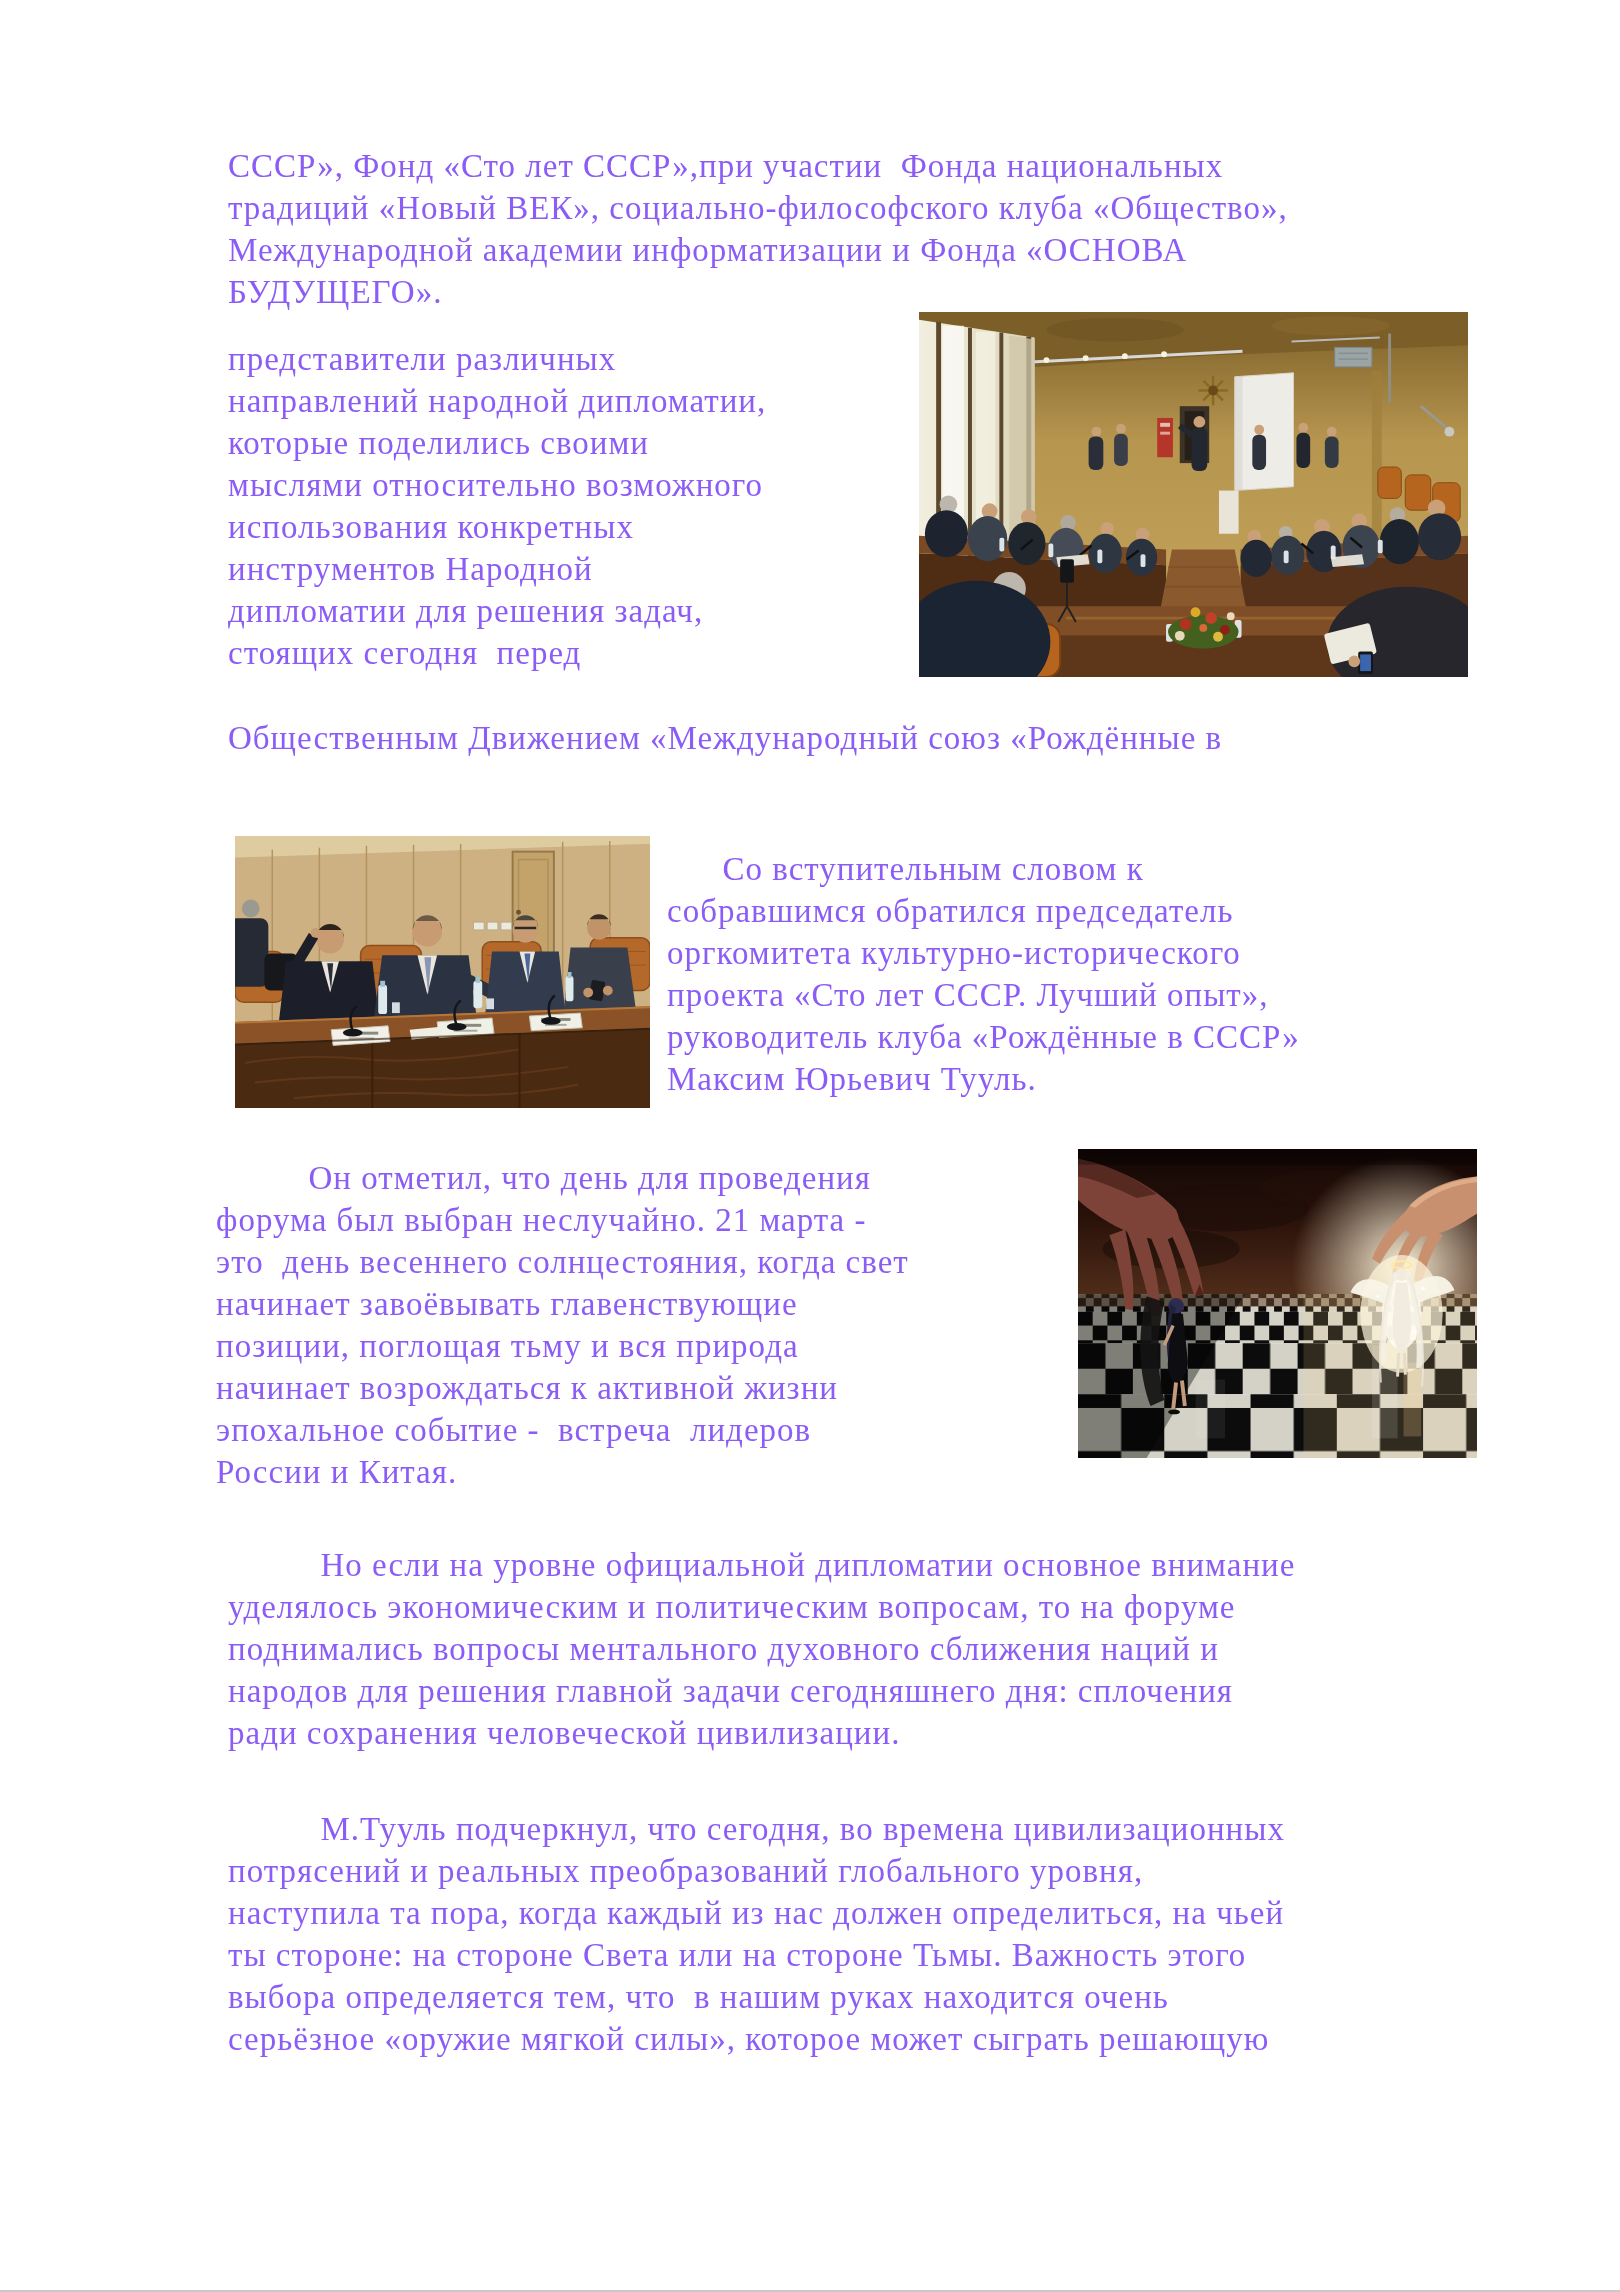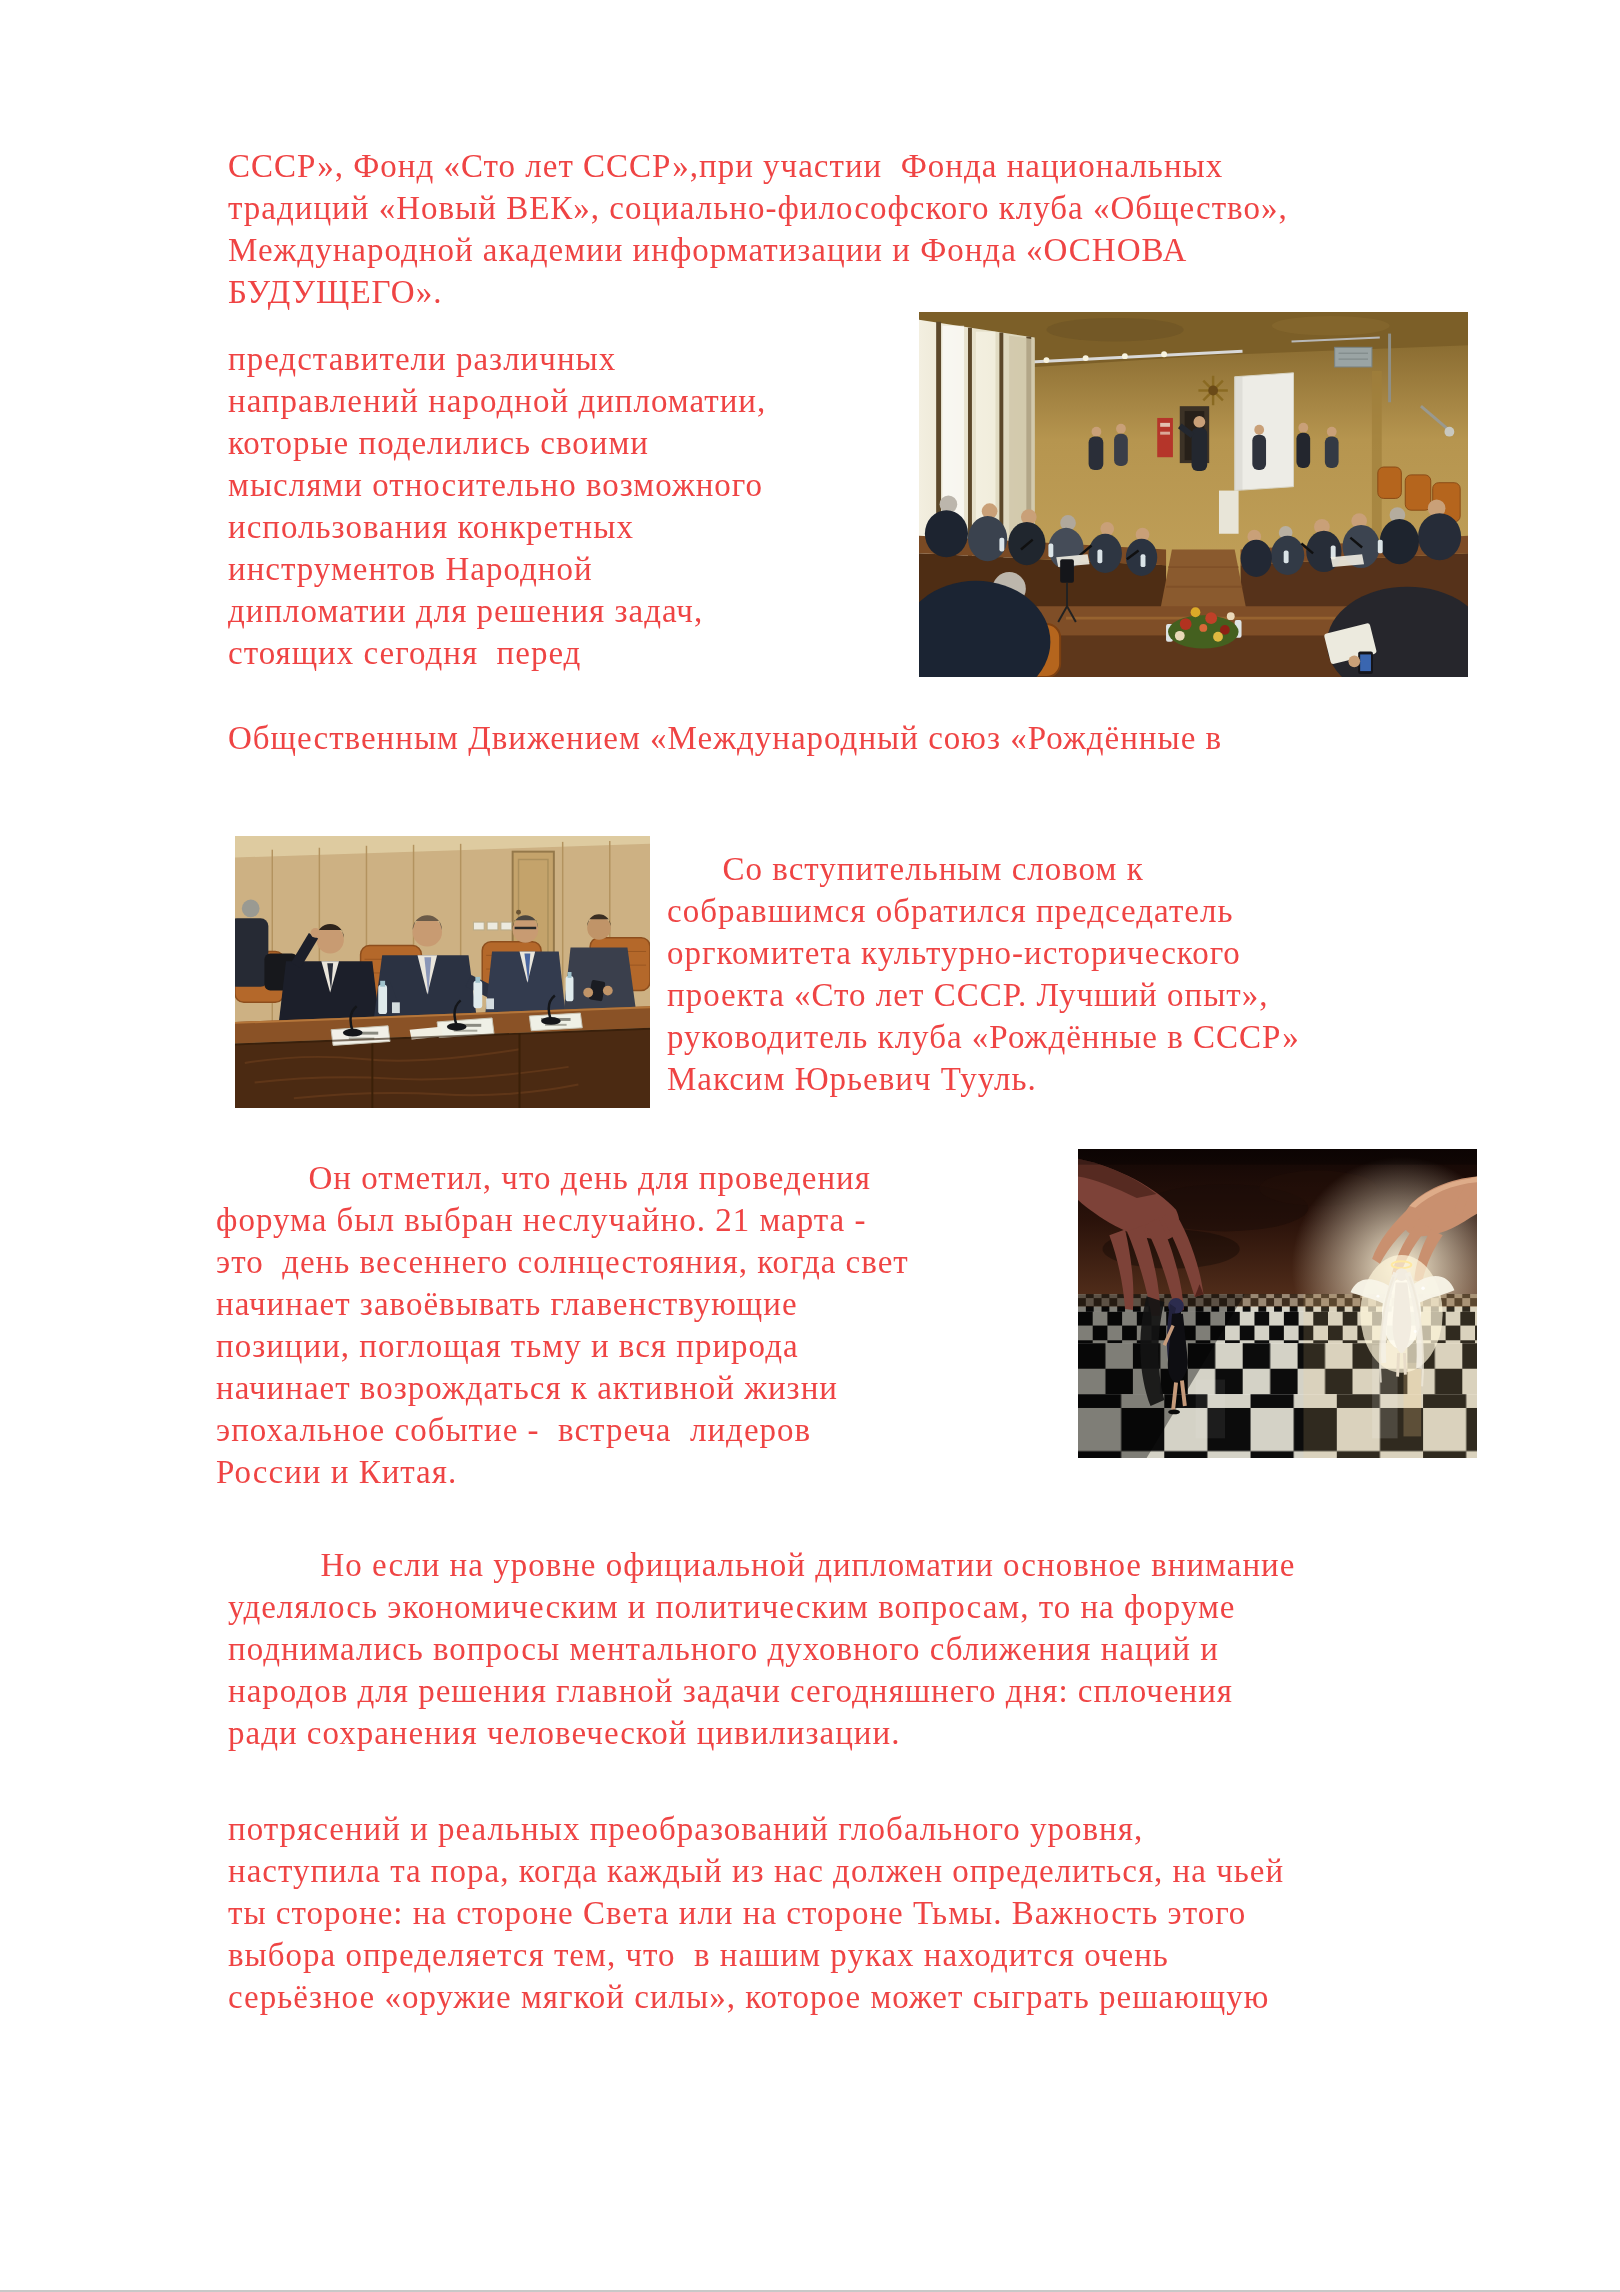--- a/index.html
+++ b/index.html
@@ -1,21 +1,21 @@
 <!DOCTYPE html>
 <html style="--p1ph_wall: #b6954f; --p1ph_wall_dark: #7c5f28; --p1ph_window: #f3efe0; --p1ph_mullion: #5c482a; --p1ph_screen: #edece6; --p1ph_door: #3c3226; --p1ph_banner: #b5352a; --p1ph_chair: #b5651d; --p1ph_table_dark: #4e2d14; --p1ph_table_top: #7a4a24; --p1ph_floor: #8a5a2e; --p1ph_suit: #1d2430; --p1ph_skin: #c9a078; --p1ph_bottle: #e4edf0; --p1ph_flower_red: #b23220; --p1ph_flower_yellow: #dcaa28; --p1ph_leaf: #44601f; --p2ph_wall: #cdb183; --p2ph_seam: #b3935f; --p2ph_door: #c4a36b; --p2ph_chair: #b4682a; --p2ph_suit: #242a38; --p2ph_skin: #c89b72; --p2ph_shirt: #eae6dc; --p2ph_desk_top: #8a5226; --p2ph_desk_front: #4b2a12; --p2ph_plate: #f2f0e8; --p2ph_bottle: #dfeaec; --p2ph_mic: #14161a; --p3ph_bg_top: #120705; --p3ph_bg_mid: #2a120a; --p3ph_bg_low: #55301c; --p3ph_check_light: #d4d2c6; --p3ph_check_dark: #0c0c0c; --p3ph_glow: #fff6dc; --p3ph_hand_left: #7d4238; --p3ph_hand_right: #c9906f; --p3ph_angel: #f2ece0; --p3ph_dark_figure: #0e0e12; --p3ph_fig_skin: #c59a7a; --p3ph_reflect: #ffd890;"><head>
 <meta charset="utf-8">
 <style>
   html,body{margin:0;padding:0;background:#e9e9e9;}
   .page{
     position:relative;
     width:1620px;height:2293px;
     background:#ffffff;
     font-family:"Liberation Serif","DejaVu Serif",serif;
-    color:#ef4444;
+    color:#8b5cf6;
     overflow:hidden;
   }
   .tblock{
     position:absolute;
     font-size:33px;
     line-height:42px;
     letter-spacing:1px;
   }
   .tline{white-space:pre;height:42px;}
   .photo{position:absolute;overflow:hidden;}
@@ -488,20 +488,21 @@
 
   <div class="tblock" style="left:228px;top:1544px;">
       <div class="tline">          Но если на уровне официальной дипломатии основное внимание</div>
       <div class="tline">уделялось экономическим и политическим вопросам, то на форуме</div>
       <div class="tline">поднимались вопросы ментального духовного сближения наций и</div>
       <div class="tline">народов для решения главной задачи сегодняшнего дня: сплочения</div>
       <div class="tline">ради сохранения человеческой цивилизации.</div>
     </div>
 
   <div class="tblock" style="left:228px;top:1808px;">
+      <div class="tline">          М.Тууль подчеркнул, что сегодня, во времена цивилизационных</div>
       <div class="tline">потрясений и реальных преобразований глобального уровня,</div>
       <div class="tline">наступила та пора, когда каждый из нас должен определиться, на чьей</div>
       <div class="tline">ты стороне: на стороне Света или на стороне Тьмы. Важность этого</div>
       <div class="tline">выбора определяется тем, что  в нашим руках находится очень</div>
       <div class="tline">серьёзное «оружие мягкой силы», которое может сыграть решающую</div>
     </div>
 
   <div class="page-bottom-edge"></div>
 </div>
 

